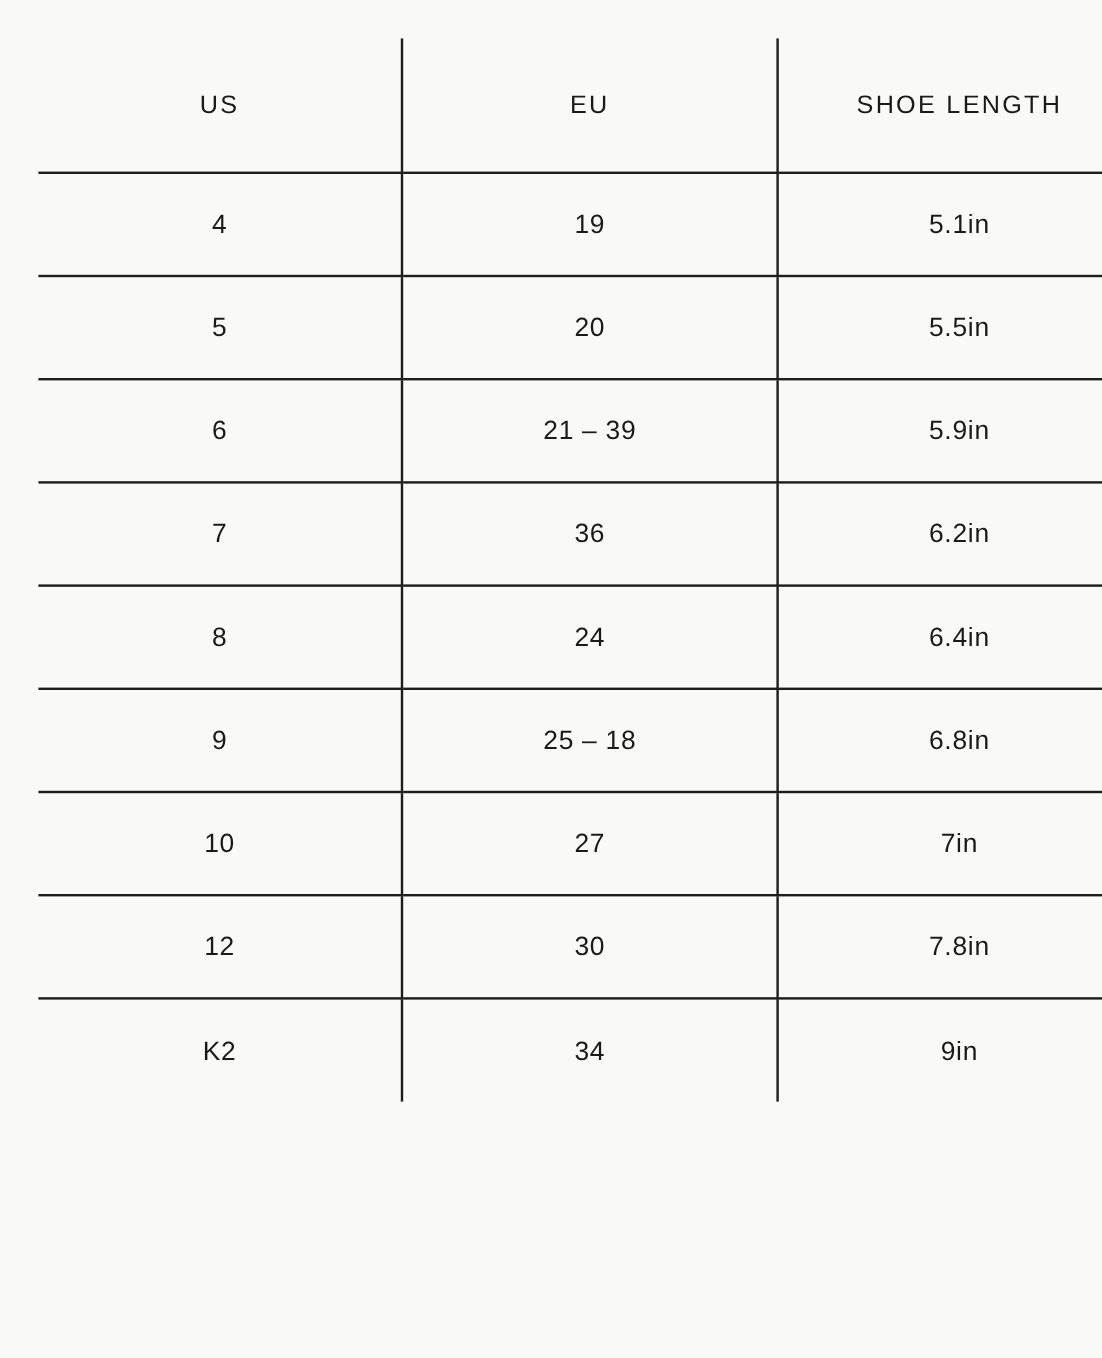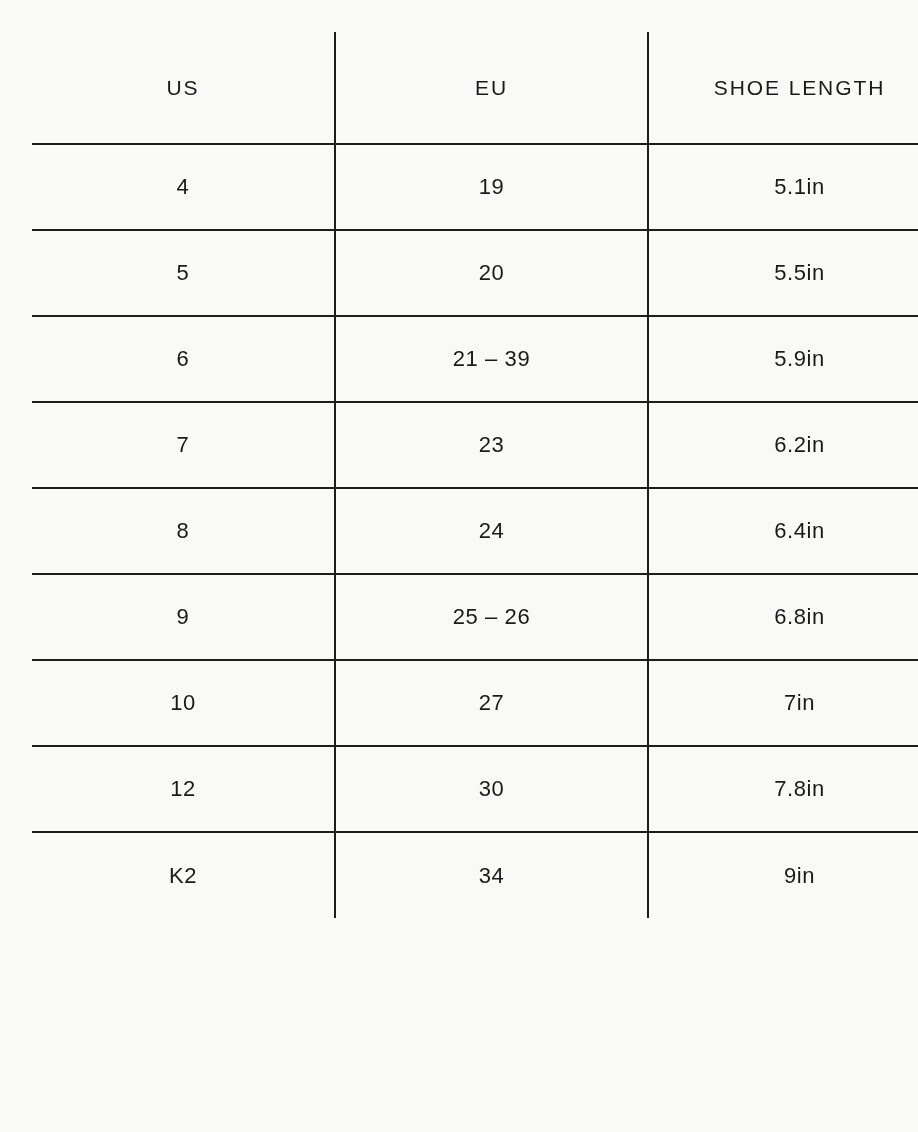--- a/index.html
+++ b/index.html
@@ -108,31 +108,31 @@
         <td class="cell-eu">20</td>
         <td class="cell-length">5.5in</td>
       </tr>
       <tr>
         <td class="cell-us">6</td>
         <td class="cell-eu">21 – 39</td>
         <td class="cell-length">5.9in</td>
       </tr>
       <tr>
         <td class="cell-us">7</td>
-        <td class="cell-eu">23</td>
+        <td class="cell-eu">36</td>
         <td class="cell-length">6.2in</td>
       </tr>
       <tr>
         <td class="cell-us">8</td>
         <td class="cell-eu">24</td>
         <td class="cell-length">6.4in</td>
       </tr>
       <tr>
         <td class="cell-us">9</td>
-        <td class="cell-eu">25 – 26</td>
+        <td class="cell-eu">25 – 18</td>
         <td class="cell-length">6.8in</td>
       </tr>
       <tr>
         <td class="cell-us">10</td>
         <td class="cell-eu">27</td>
         <td class="cell-length">7in</td>
       </tr>
       <tr>
         <td class="cell-us">12</td>
         <td class="cell-eu">30</td>

